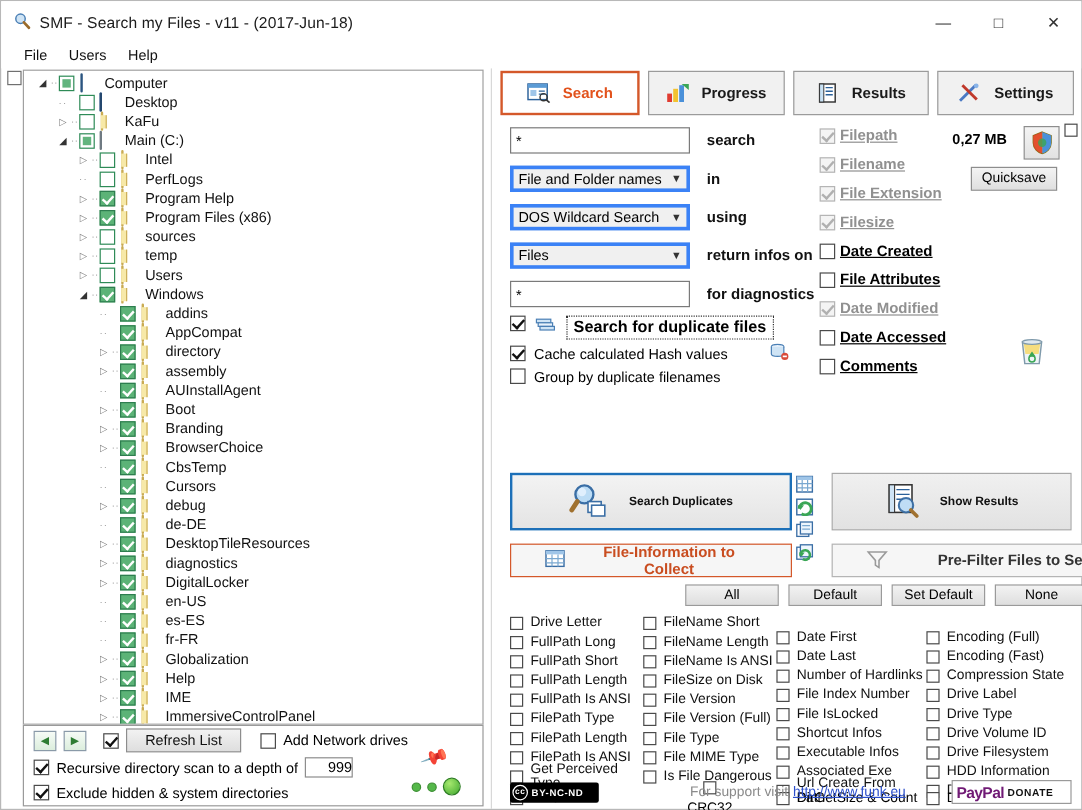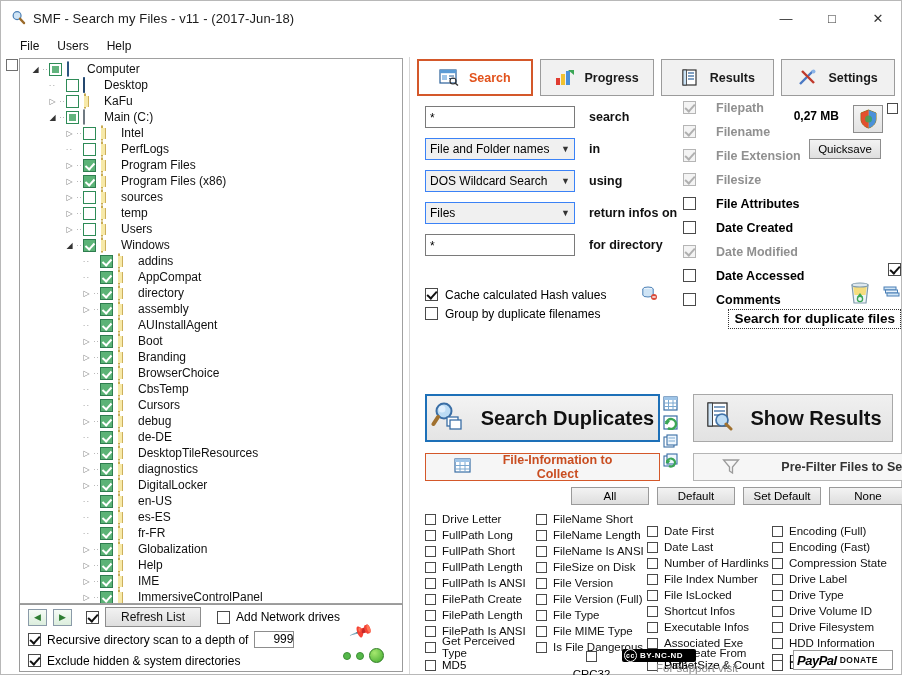--- a/index.html
+++ b/index.html
@@ -76,45 +76,45 @@
   .tab { flex:1; height:37px; border:1px solid #9b9b9b; background:#f1f1f1; display:flex; align-items:center; justify-content:center;
         gap:10px; font-size:12.5px; font-weight:bold; color:#1a1a1a; padding:2px;}
   .tab .inner { display:flex; align-items:center; gap:10px; width:100%; height:100%; justify-content:center; }
   .tab.active { border:2px solid #d4582a; background:#fff; color:#e2521c; }
   .tab.active .tab-label{ color:#e2521c; }
   .tabicon { width:20px; height:17px; position:relative; flex:0 0 20px;}
 
   .formarea { position:absolute; left:0; top:44px; right:0; height:290px; }
   .frow { display:flex; align-items:center; height:32px; padding-left:14px; }
   .inputbox { width:150px; height:22px; border:1px solid #7a7a7a; background:#fff; font-size:12px; padding:2px 4px; line-height:18px; }
-  .selbox { width:150px; height:22px; border:1px solid #3b82f6; background:#f0f0f0; font-size:12px; padding:2px 4px;
+  .selbox { width:150px; height:22px; border:3px solid #3b82f6; background:#f0f0f0; font-size:12px; padding:2px 4px;
             display:flex; align-items:center; justify-content:space-between; }
   .selbox .chev { font-size:9px; color:#333; }
   .flabel { font-size:12.5px; font-weight:bold; margin-left:14px; color:#111; }
 
   .dupbox { padding-left:14px; margin-top:2px; }
-  .dup-main { display:flex; align-items:flex-end; gap:8px; height:22px;flex-direction:column;}
+  .dup-main { display:flex; align-items:flex-start; gap:8px; height:22px;}
   .dup-title { font-size:13.5px; font-weight:bold; border:1px dotted #333; padding:1px 5px 2px 5px; }
   .dup-sub { display:flex; align-items:center; gap:7px; height:19px; font-size:12px; }
 
   .rightcol { position:absolute; left:272px; top:0px; width:210px; }
-  .rcitem { display:flex; align-items:flex-start; gap:20px; height:24px; font-size:12.5px; font-weight:bold; }
+  .rcitem { display:flex; align-items:center; gap:4px; height:24px; font-size:12.5px; font-weight:bold;text-decoration:underline; }
   .rcitem.dim { color:#909090; font-weight:bold;}
   .cbk.dim { border-color:#b5b5b5; background:#f4f4f4;}
   .cbk.dim::after{ border-color:#b0b0b0; }
 
   .mbtext { position:absolute; right:62px; top:8px; font-size:12px; font-weight:bold; }
   .shieldbtn { position:absolute; right:18px; top:4px; width:30px; height:28px; border:1px solid #8d8d8d; background:linear-gradient(#f4f4f4,#e2e2e2); display:flex;align-items:center;justify-content:center;}
   .minicb { position:absolute; right:3px; top:2px; width:11px;height:11px;border:1px solid #4a4a4a;background:#fff;}
   .quicksave { position:absolute; right:20px; top:38px; width:72px;height:20px;border:1px solid #8d8d8d;background:linear-gradient(#f3f3f3,#dfdfdf);font-size:11.5px;display:flex;align-items:center;justify-content:center;}
   .trashicon { position:absolute; right:28px; top:178px; font-size:22px; }
 
   .bigbtns { position:absolute; left:0; top:335px; right:0; height:55px; }
   .bigbtn { position:absolute; height:48px; display:flex; align-items:center; justify-content:center; gap:16px;
-            font-size:20px; font-weight:bold; color:#111; }
+            font-size:10px; font-weight:bold; color:#111; }
   .bb-search { left:14px; top:2px; width:235px; border:2px solid #1d70b8; background:linear-gradient(#f3f3f3,#e4e4e4); }
   .bb-results { left:282px; top:2px; width:200px; border:1px solid #a8a8a8; background:linear-gradient(#f0f0f0,#e2e2e2); }
   .miniicons { position:absolute; left:252px; top:4px; width:28px; display:flex; flex-wrap:wrap; gap:3px; }
   .mi { width:15px; height:16px; position:relative; }
 
   .secbtns { position:absolute; left:0; top:396px; right:0; height:30px; }
   .secbtn { position:absolute; height:28px; display:flex; align-items:center; gap:12px; padding-left:28px;
             font-size:12.5px; font-weight:bold; background:#f6f6f6; }
   .sb-info { left:14px; width:235px; border:1px solid #d4582a; color:#c94d20; }
   .sb-filter { left:282px; width:296px; border:1px solid #b5b5b5; color:#333; }
@@ -127,27 +127,27 @@
   .cbcol { width:111px; }
   .cbcol.wide { width:125px;margin-top:12px; }
   .cbrow { display:flex; align-items:center; gap:6px; height:16px; font-size:11.5px; color:#111; }
   .cbrow .cbk { width:11px;height:11px;flex:0 0 11px; border:1px solid #4a4a4a;}
 
   .cbgrid2 { position:absolute; top:600px; left:14px; right:0; }
   .g2row { display:flex; align-items:center; height:16px; }
   .g2cell { display:flex; align-items:center; gap:6px; font-size:11.5px; }
   .g2row .cbk { width:11px;height:11px;flex:0 0 11px;}
 
-  .footer { position:absolute; left:14px; right:8px; bottom:3px; height:22px; display:flex; align-items:center;flex-direction:column; }
+  .footer { position:absolute; left:14px; right:8px; bottom:3px; height:22px; display:flex; align-items:center; }
   .ccbadge { width:74px; height:17px; background:#000; color:#fff; border-radius:2px; display:flex; align-items:center; font-size:8px; font-weight:bold; letter-spacing:0.5px; padding-left:2px;}
   .cc-circle{ width:13px;height:13px;border-radius:50%;border:1.5px solid #fff;display:flex;align-items:center;justify-content:center;font-size:7px;margin-right:3px;}
   .support { margin-left:76px; font-size:11.5px; color:#8a8a8a; }
   .supportlink { color:#2b4fcb; text-decoration:underline; font-size:11.5px; margin-left:4px; }
   .paypal { position:absolute; right:0; bottom:1px; width:100px;height:20px;border:1px solid #9a9a9a;background:#fff;display:flex;align-items:center;gap:3px;padding-left:3px;}
-  .pp1 { font-size:13px;font-weight:bold;font-style:italic;color:#000000;letter-spacing:-0.5px;}
+  .pp1 { font-size:13px;font-weight:bold;color:#701a75;letter-spacing:-0.5px;}
   .pp2 { font-size:8.5px;font-weight:bold;color:#111;letter-spacing:0.5px;}
   .sep-v { position:absolute; left:408px; top:0; bottom:0; width:1px; background:#d8d8d8; }
 </style>
 </head>
 <body>
 
 <div class="window">
 
   <div class="titlebar">
     <span class="title-ico">
@@ -224,21 +224,21 @@
               <span class="tcb"></span>
               <span class="ticon"><span class="ico-folder"></span></span>
               <span class="tlabel">PerfLogs</span>
             </div>
             <div class="trow">
               <span style="width:44px;flex:0 0 44px"></span>
               <span class="texp arrow-closed"></span>
               <span class="tdash">··</span>
               <span class="tcb checked"></span>
               <span class="ticon"><span class="ico-folder"></span></span>
-              <span class="tlabel">Program Files</span>
+              <span class="tlabel">Program Help</span>
             </div>
             <div class="trow">
               <span style="width:44px;flex:0 0 44px"></span>
               <span class="texp arrow-closed"></span>
               <span class="tdash">··</span>
               <span class="tcb checked"></span>
               <span class="ticon"><span class="ico-folder"></span></span>
               <span class="tlabel">Program Files (x86)</span>
             </div>
             <div class="trow">
@@ -556,21 +556,21 @@
         </div>
         <div class="frow">
           <div class="selbox">
             <span>Files</span>
             <span class="chev">▼</span>
           </div>
           <span class="flabel">return infos on</span>
         </div>
         <div class="frow">
           <div class="inputbox">*</div>
-          <span class="flabel">for directory</span>
+          <span class="flabel">for diagnostics</span>
         </div>
 
         <div class="dupbox">
           <div class="dup-main">
             <span class="cbk on"></span>
             <span>
               <svg width="18" height="14" viewBox="0 0 18 14">
                 <rect x="1" y="3" width="12" height="3" fill="#cfe4f5" stroke="#4a7fb5"></rect>
                 <rect x="2.5" y="6" width="12" height="3" fill="#e8f2fb" stroke="#4a7fb5"></rect>
                 <rect x="4" y="9" width="12" height="3" fill="#cfe4f5" stroke="#4a7fb5"></rect>
@@ -606,25 +606,25 @@
             <div class="rcitem dim">
               <span class="cbk on dim"></span>
               <span>File Extension</span>
             </div>
             <div class="rcitem dim">
               <span class="cbk on dim"></span>
               <span>Filesize</span>
             </div>
             <div class="rcitem">
               <span class="cbk"></span>
+              <span>Date Created</span>
+            </div>
+            <div class="rcitem">
+              <span class="cbk"></span>
               <span>File Attributes</span>
-            </div>
-            <div class="rcitem">
-              <span class="cbk"></span>
-              <span>Date Created</span>
             </div>
             <div class="rcitem dim">
               <span class="cbk on dim"></span>
               <span>Date Modified</span>
             </div>
             <div class="rcitem">
               <span class="cbk"></span>
               <span>Date Accessed</span>
             </div>
             <div class="rcitem">
@@ -758,21 +758,21 @@
             <div class="cbrow">
               <span class="cbk"></span>
               <span>FullPath Length</span>
             </div>
             <div class="cbrow">
               <span class="cbk"></span>
               <span>FullPath Is ANSI</span>
             </div>
             <div class="cbrow">
               <span class="cbk"></span>
-              <span>FilePath Create</span>
+              <span>FilePath Type</span>
             </div>
             <div class="cbrow">
               <span class="cbk"></span>
               <span>FilePath Length</span>
             </div>
             <div class="cbrow">
               <span class="cbk"></span>
               <span>FilePath Is ANSI</span>
             </div>
             <div class="cbrow">

